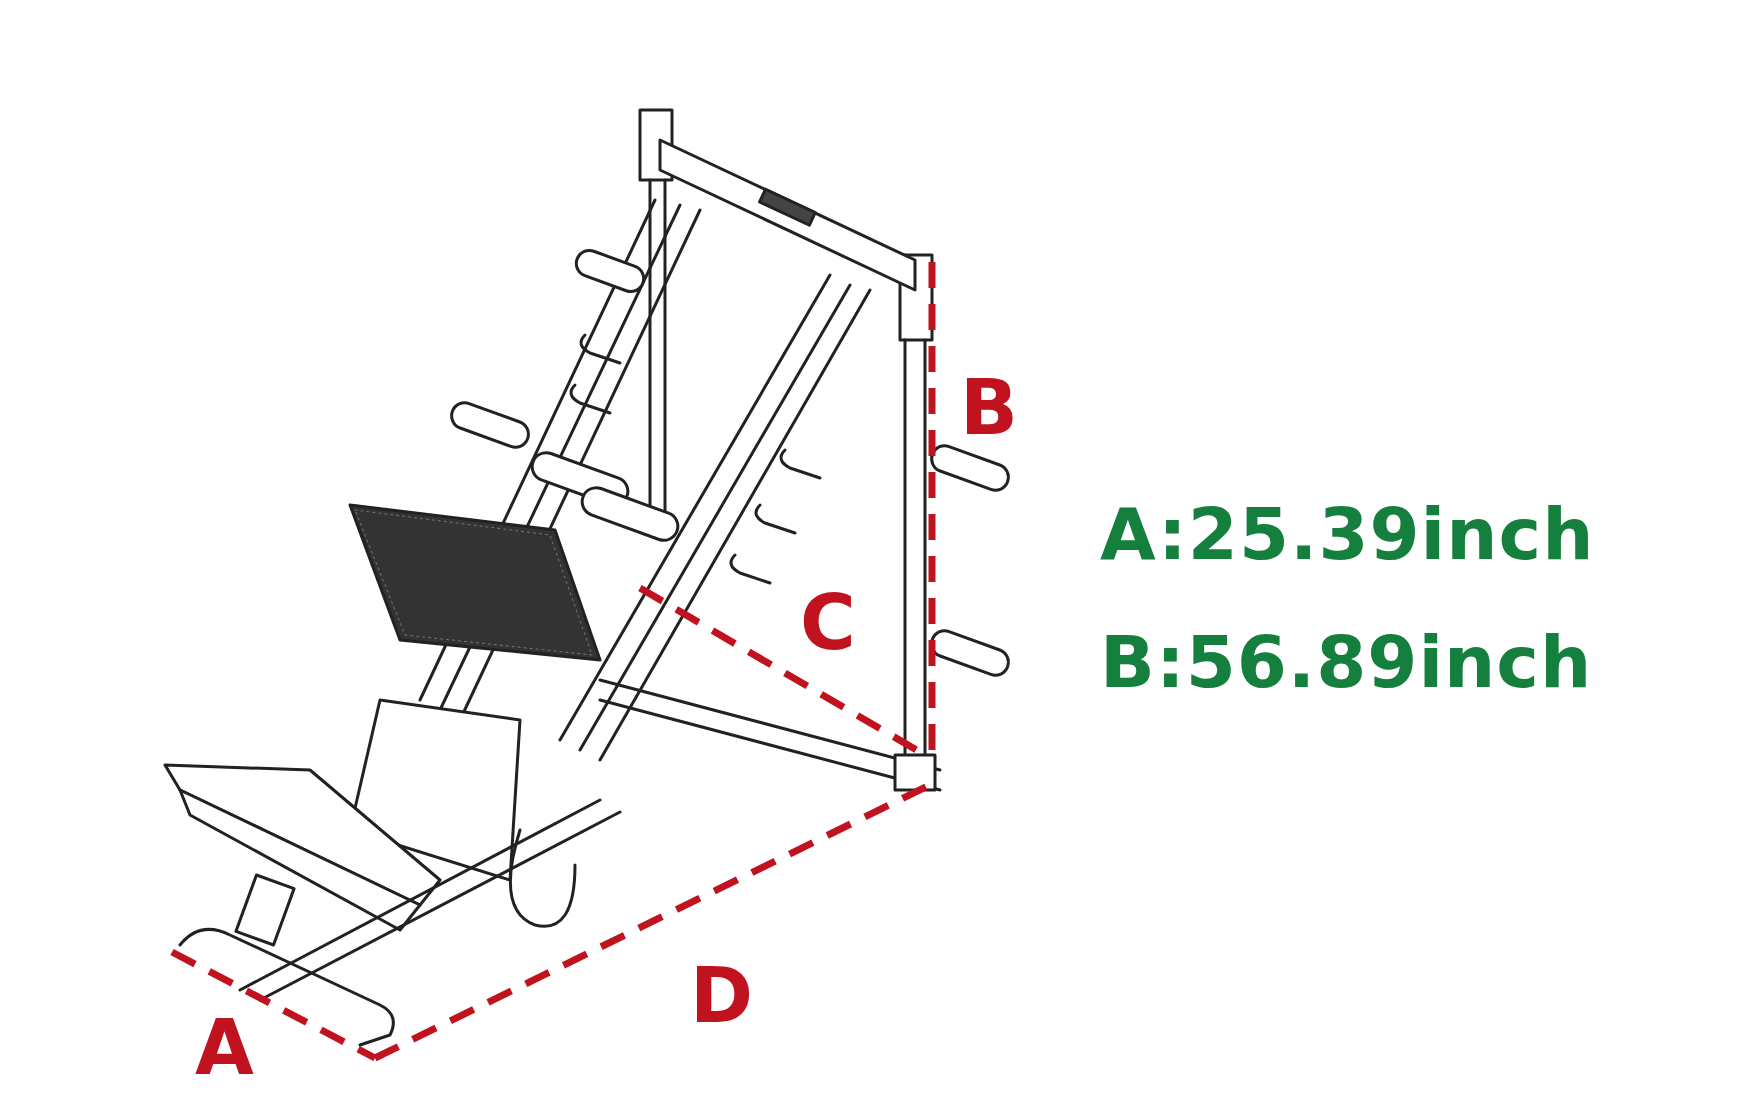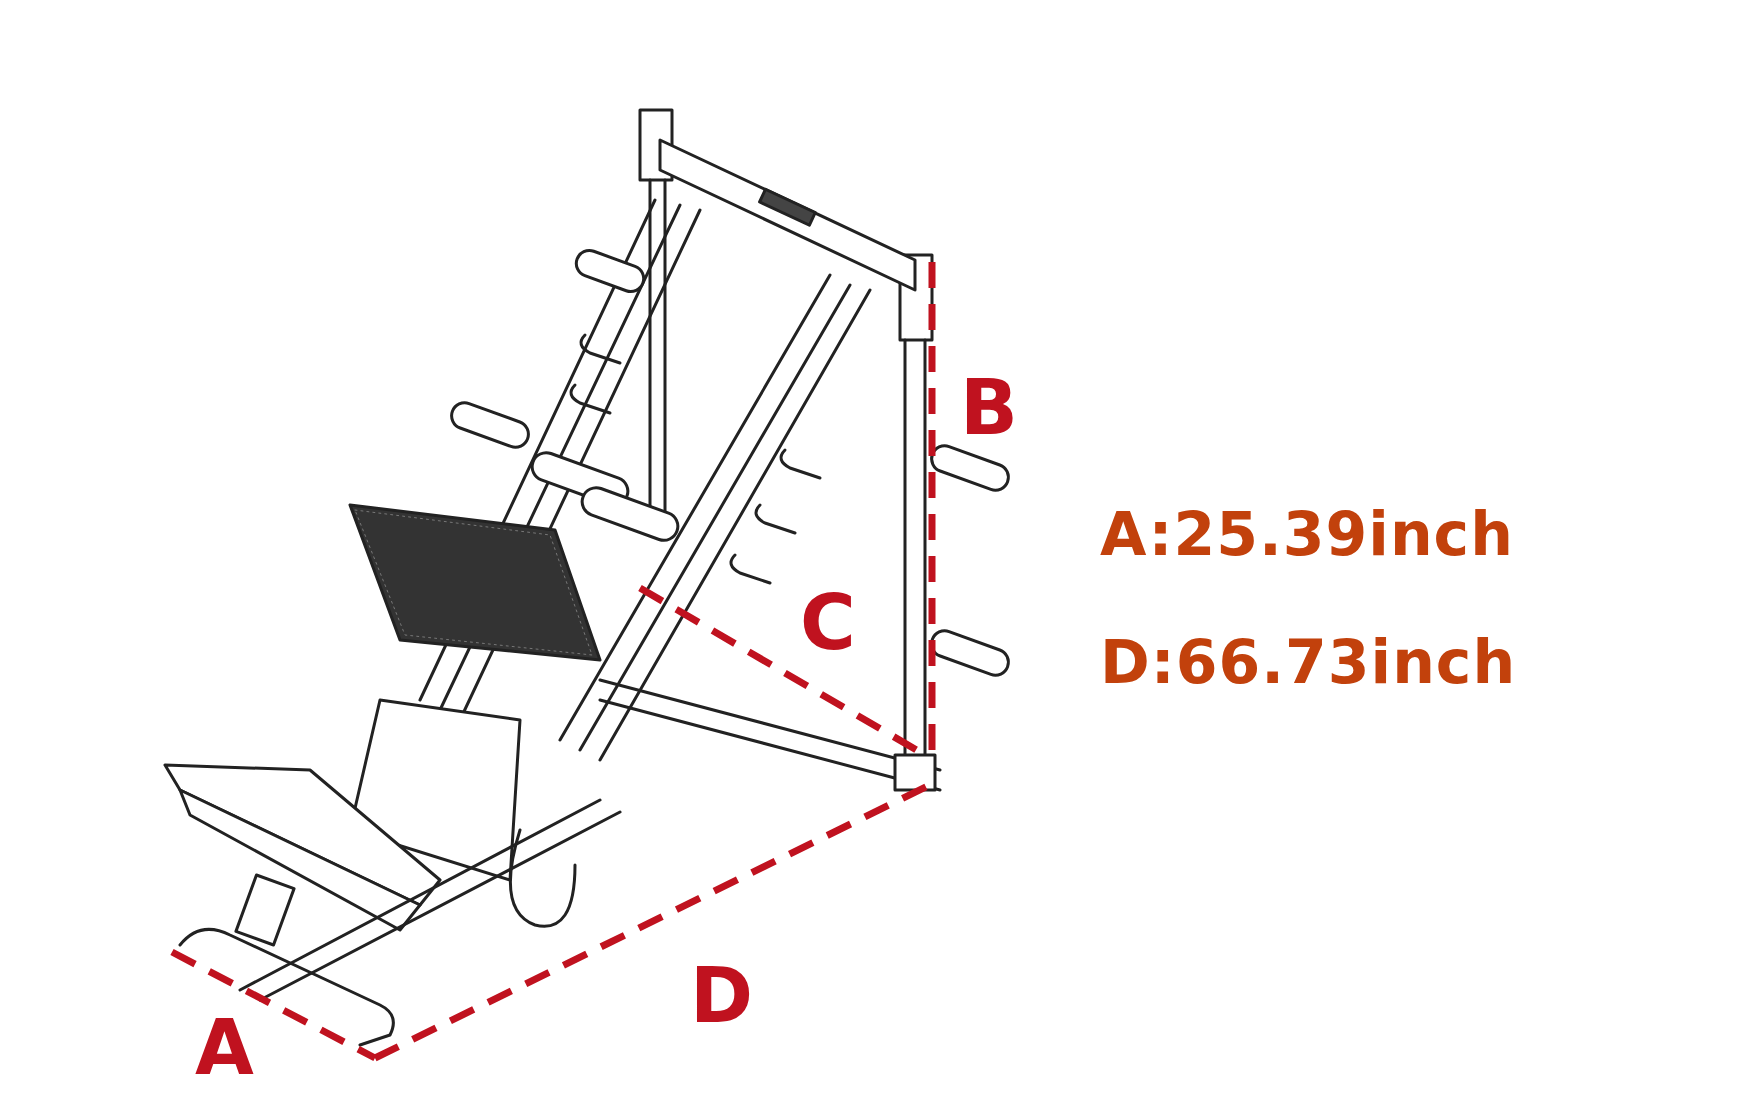--- a/index.html
+++ b/index.html
@@ -1,19 +1,19 @@
 <!DOCTYPE html>
 <html><head>
 <meta charset="utf-8">
 <style>
   html, body { margin:0; padding:0; background:#ffffff; }
   body { width:1740px; height:1118px; position:relative; overflow:hidden; font-family:"DejaVu Sans", sans-serif; }
   #canvas { position:absolute; left:0; top:0; width:1740px; height:1118px; }
   .spec-list { position:absolute; left:1100px; top:470px; }
-  .spec-line { font-family:"DejaVu Sans", sans-serif; font-weight:bold; font-size:60px; color:#c2410c; line-height:128px; letter-spacing:1px; white-space:nowrap; }
+  .spec-line { font-family:"DejaVu Sans", sans-serif; font-weight:bold; font-size:72px; color:#15803d; line-height:128px; letter-spacing:1px; white-space:nowrap; }
   .dim-label { position:absolute; font-family:"DejaVu Sans", sans-serif; font-weight:bold; color:#c0121f; font-size:76px; line-height:1; }
 </style>
 </head>
 <body>
 
 <svg id="canvas" viewBox="0 0 1740 1118" xmlns="http://www.w3.org/2000/svg">
   <g fill="none" stroke="#222" stroke-width="3" stroke-linejoin="round" stroke-linecap="round">
 
     <rect x="640" y="110" width="32" height="70" fill="#fff"></rect>
     <rect x="900" y="255" width="32" height="85" fill="#fff"></rect>
@@ -71,14 +71,14 @@
   </g>
 </svg>
 
 <div class="dim-label" style="left:195px; top:1010px;">A</div>
 <div class="dim-label" style="left:960px; top:370px;">B</div>
 <div class="dim-label" style="left:800px; top:585px;">C</div>
 <div class="dim-label" style="left:690px; top:958px;">D</div>
 
 <div class="spec-list">
   <div class="spec-line">A:25.39inch</div>
-  <div class="spec-line">D:66.73inch</div>
+  <div class="spec-line">B:56.89inch</div>
 </div>
 
 </body></html>

